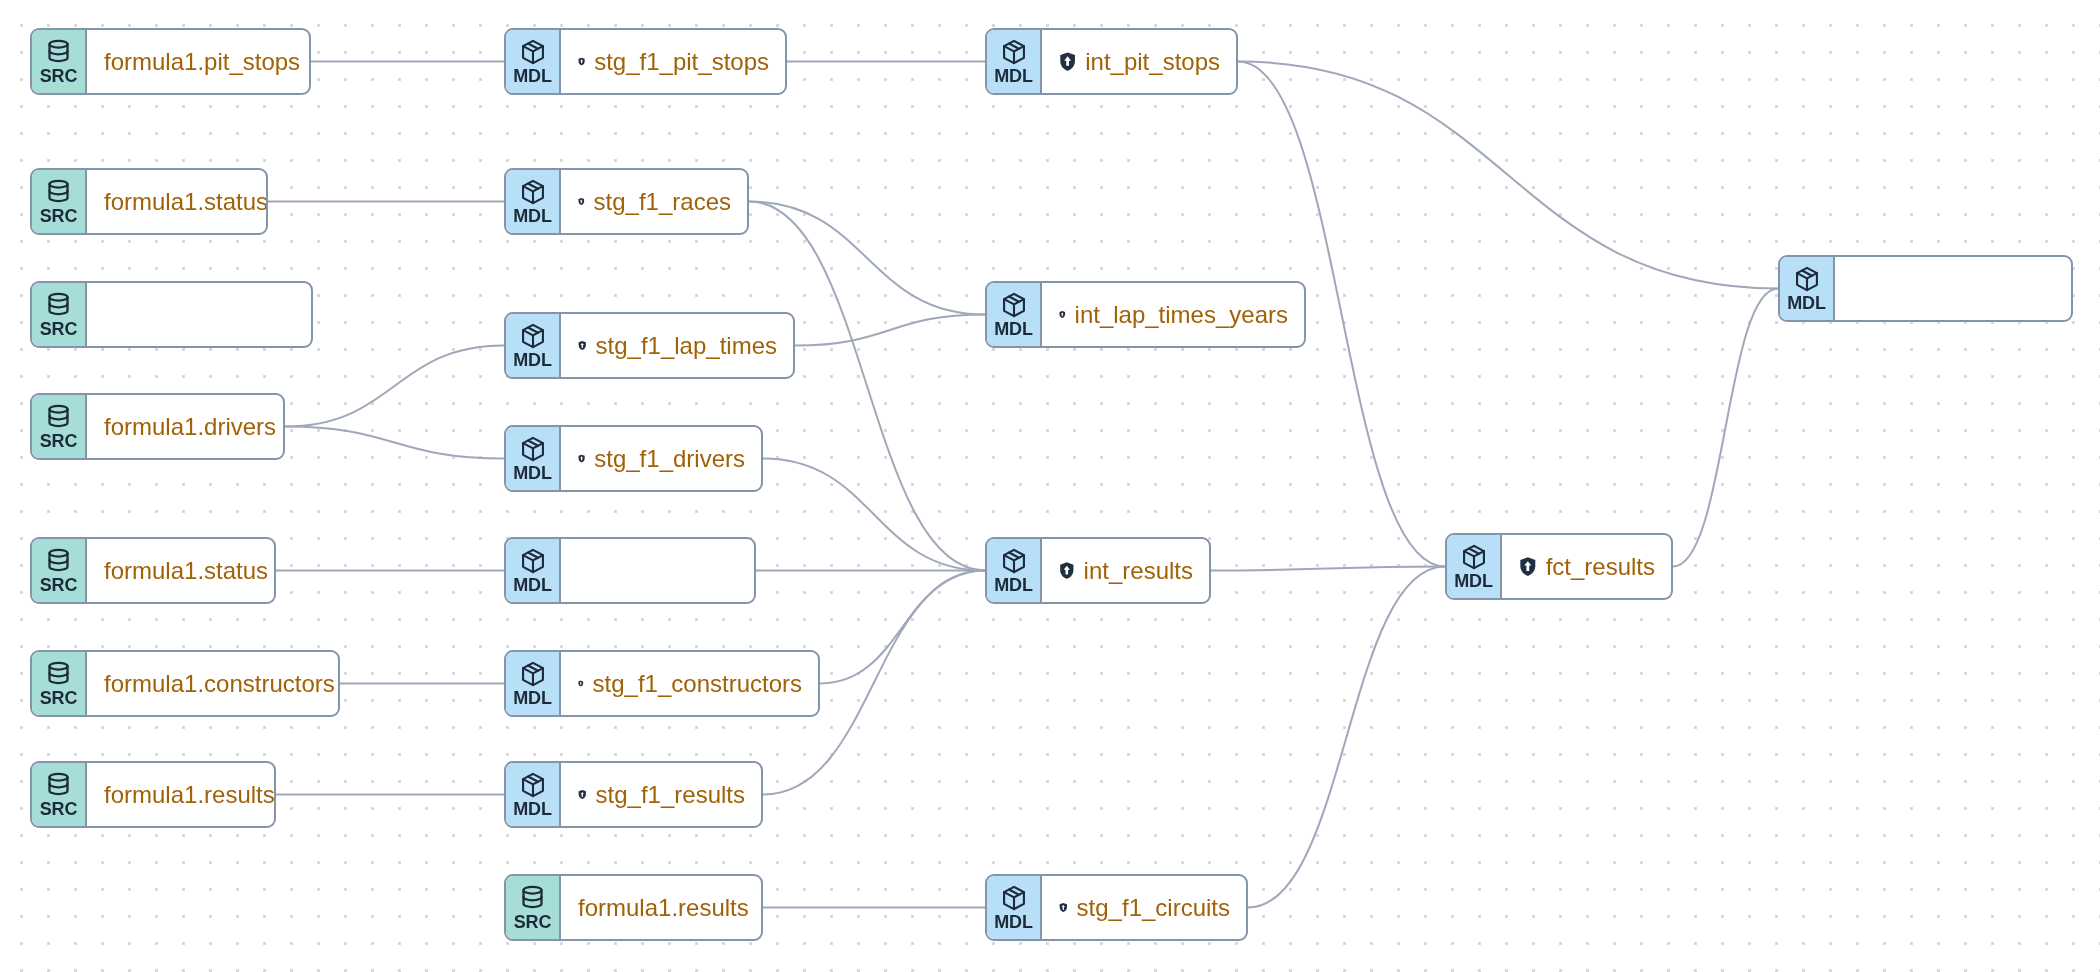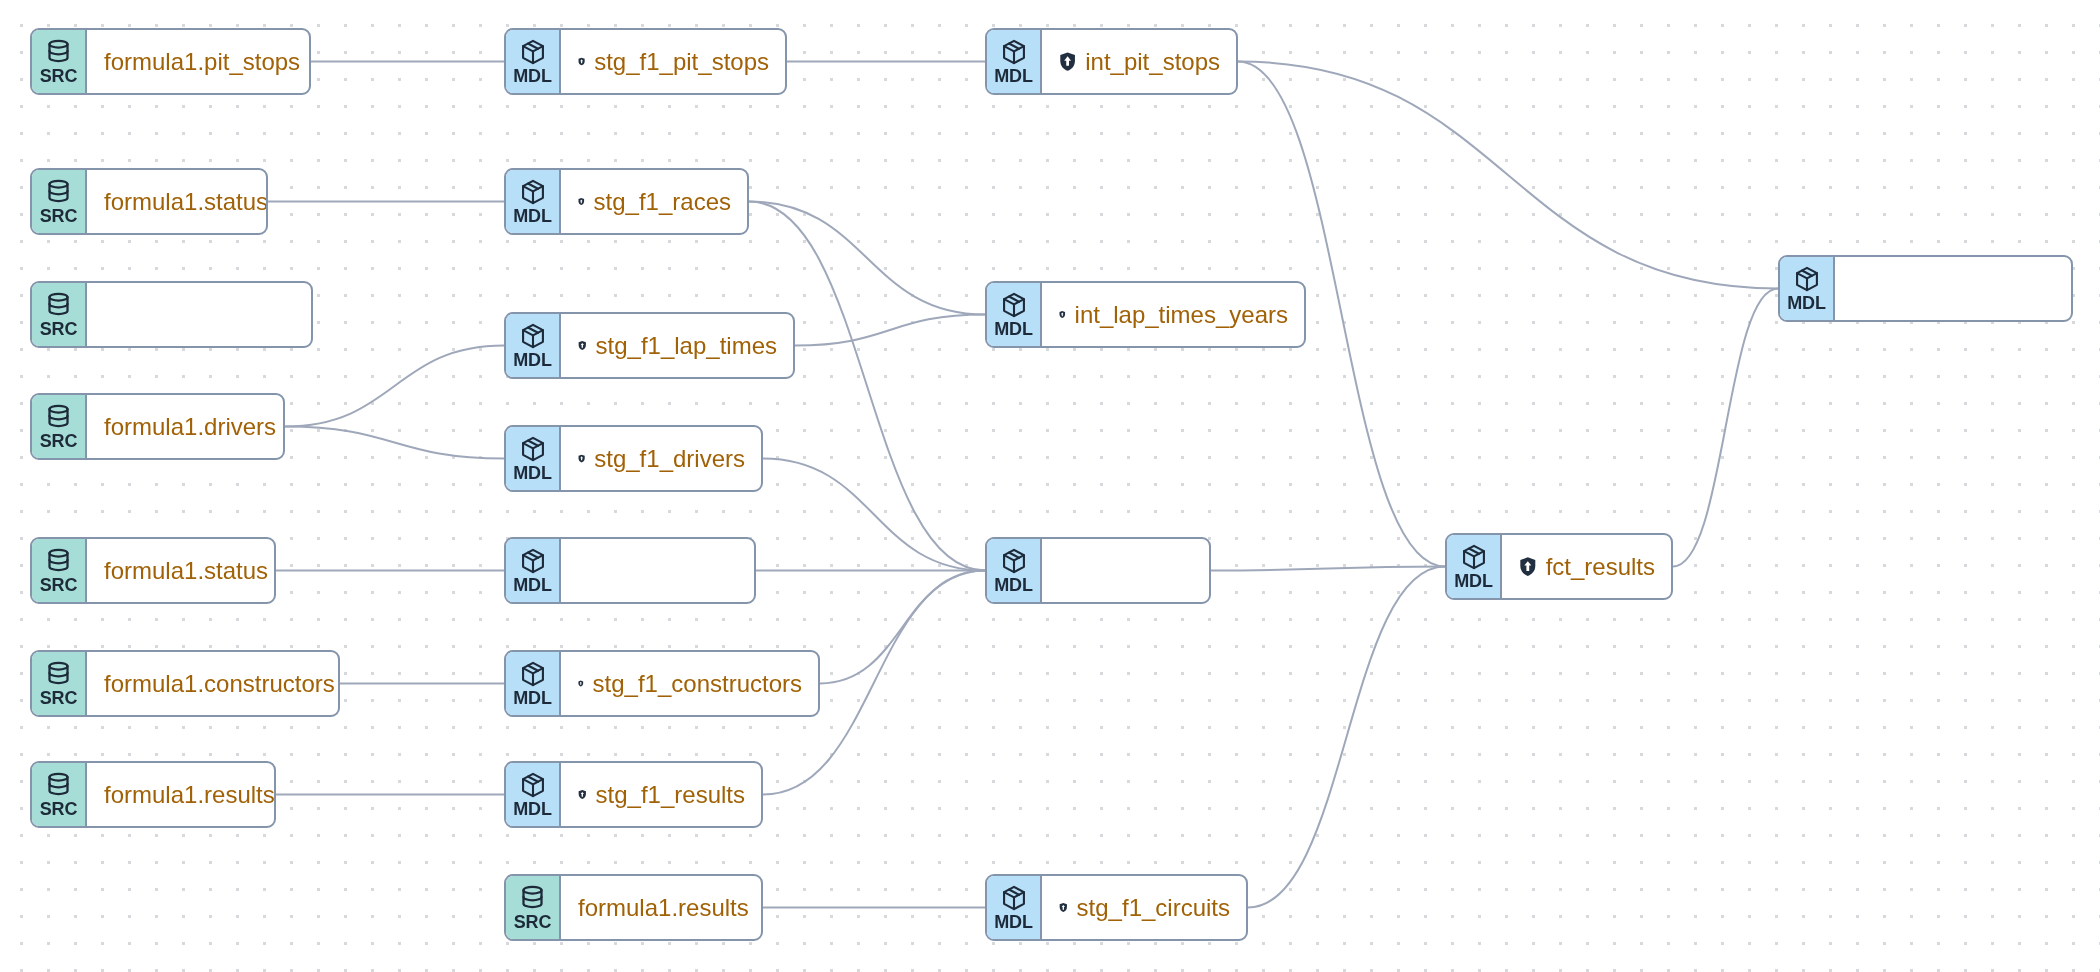--- a/index.html
+++ b/index.html
@@ -401,20 +401,27 @@
     <div class="badge model">
 
       <svg class="icon-cube" width="28" height="28" viewBox="0 0 24 24" fill="none" stroke="#1c2a3a" stroke-width="1.8" stroke-linecap="round" stroke-linejoin="round">
         <path d="M12 2.5 20.5 7v10L12 21.5 3.5 17V7Z"></path>
         <path d="M3.5 7 12 11.5 20.5 7"></path>
         <path d="M12 11.5V21.5"></path>
         <path d="M7.75 4.75 16.25 9.25"></path>
       </svg>
       <span class="badge-label">MDL</span>
     </div>
+    <div class="node-body">
+      <svg class="shield" width="21" height="23" viewBox="0 0 20 22">
+        <path d="M10 0.5 18.5 3.6 V10 C18.5 16 15 20 10 21.7 C5 20 1.5 16 1.5 10 V3.6 Z" fill="#212f40"></path>
+        <path d="M10 5 L14 10 H11.6 V16 H8.4 V10 H6 Z" fill="#ffffff"></path>
+      </svg>
+      <span class="node-label">int_results</span>
+    </div>
   </div>
     <div class="node" style="left: 1445px; top: 533px; width: 228px;">
     <div class="badge model">
 
       <svg class="icon-cube" width="28" height="28" viewBox="0 0 24 24" fill="none" stroke="#1c2a3a" stroke-width="1.8" stroke-linecap="round" stroke-linejoin="round">
         <path d="M12 2.5 20.5 7v10L12 21.5 3.5 17V7Z"></path>
         <path d="M3.5 7 12 11.5 20.5 7"></path>
         <path d="M12 11.5V21.5"></path>
         <path d="M7.75 4.75 16.25 9.25"></path>
       </svg>

